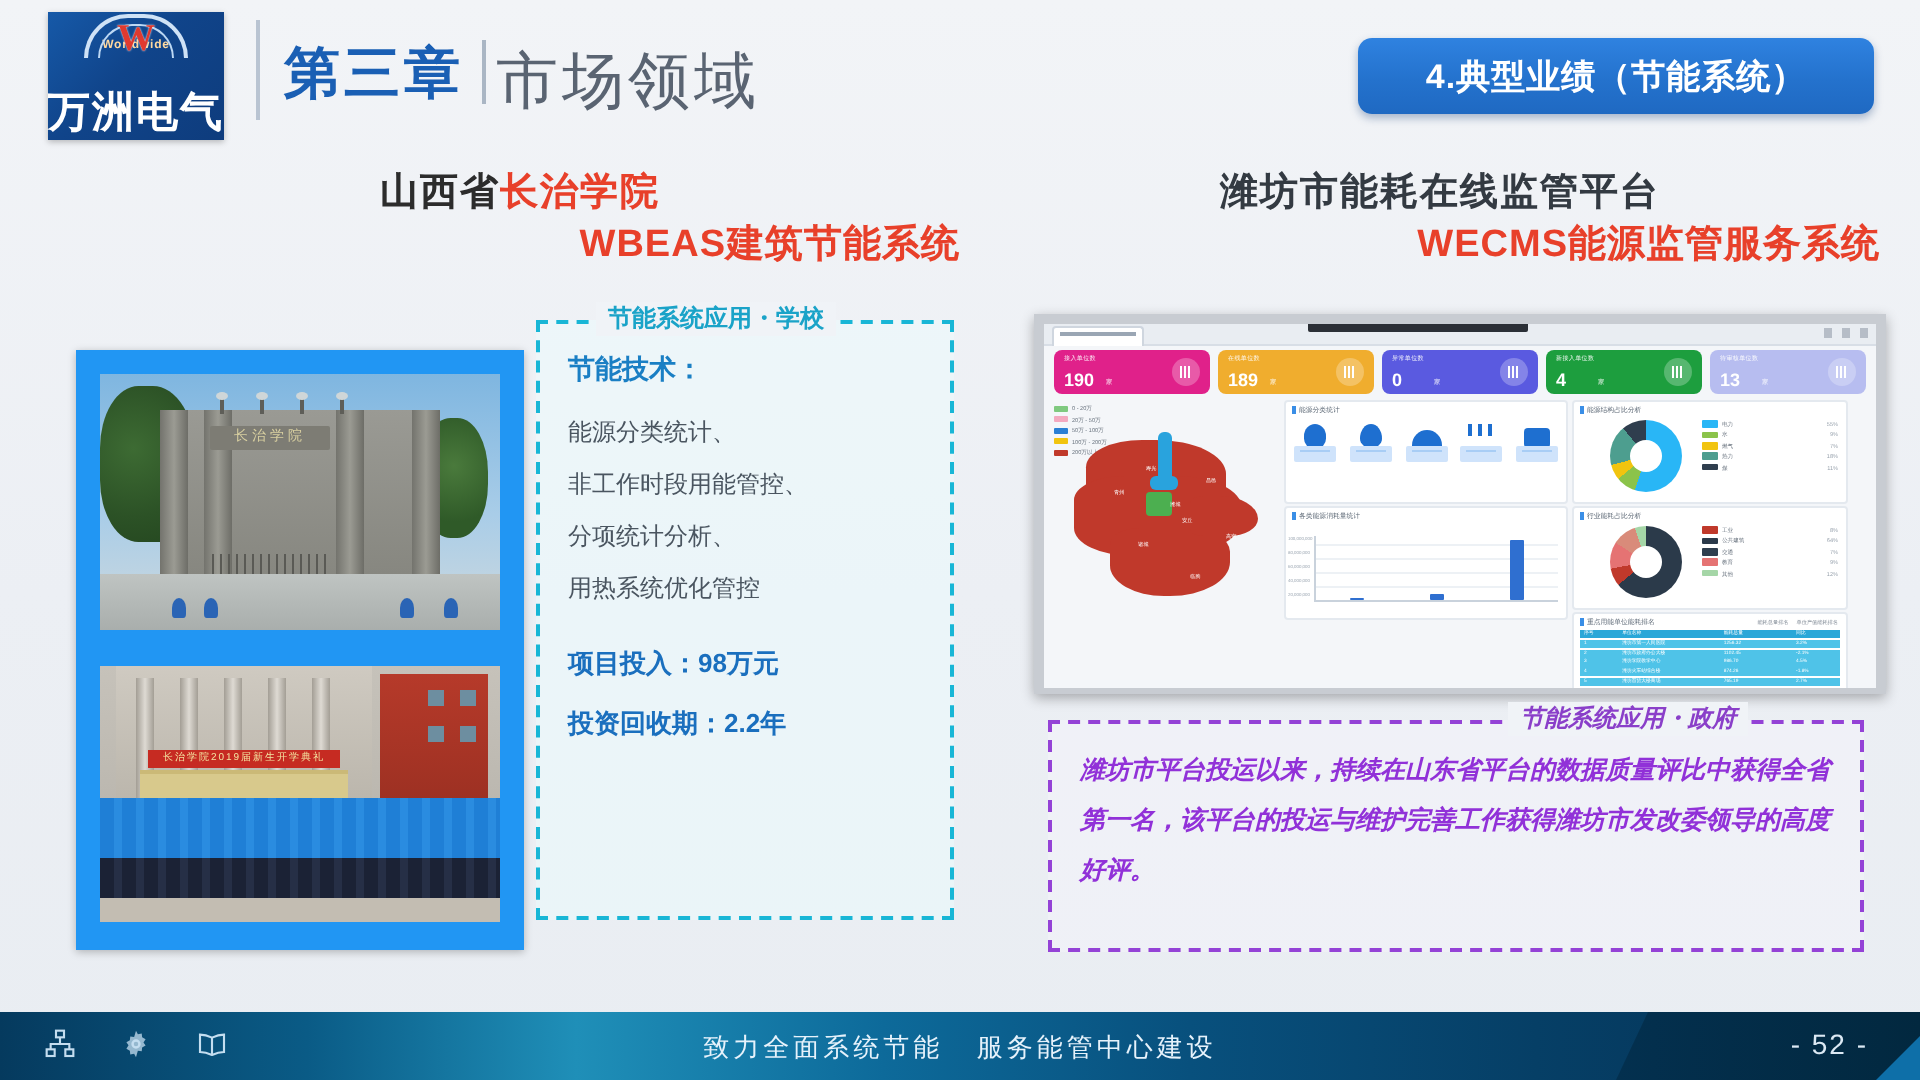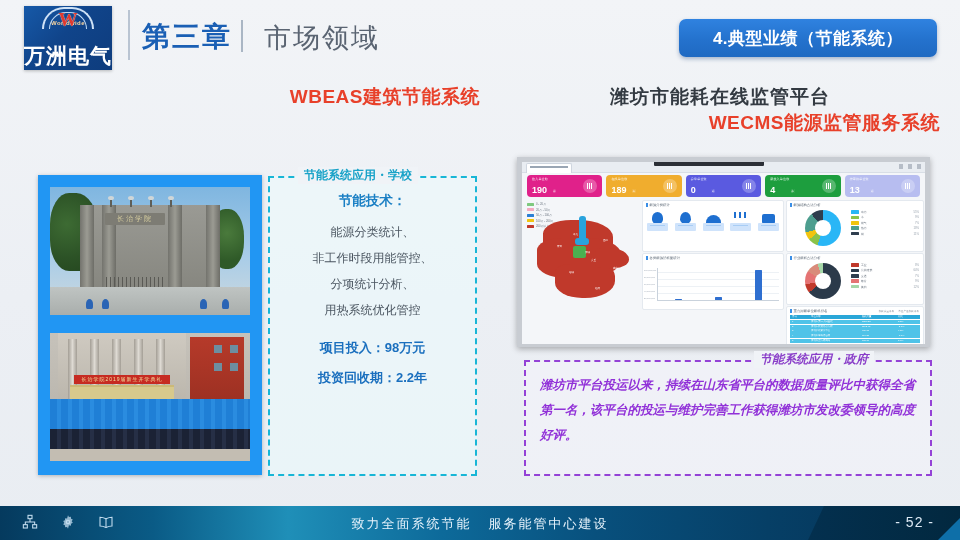--- a/index.html
+++ b/index.html
@@ -36,21 +36,21 @@
     position:absolute;left:0;right:0;top:2px;text-align:center;
     font-size:19px;font-weight:bold;color:#e03a2f;
     font-family:"Liberation Serif",serif;line-height:22px;
     text-shadow:0 0 1px #fff;
   }
   .logo-sub{font-size:6px;color:#ffd9a0;letter-spacing:.4px;margin-top:1px;font-weight:bold;}
   .logo-cn{font-size:21px;color:#fff;font-weight:bold;letter-spacing:1px;margin-top:16px;}
   .hdr-div{position:absolute;left:128px;top:10px;width:2px;height:50px;background:#b9c4d2;}
   .hdr-ch{position:absolute;left:142px;top:18px;font-size:28px;font-weight:bold;color:#1a5fb4;letter-spacing:2px;}
   .hdr-bar2{position:absolute;left:241px;top:20px;width:2px;height:32px;background:#aab6c4;}
-  .hdr-sub{position:absolute;left:264px;top:20px;font-size:27px;color:#5a6472;letter-spacing:2px;font-family:Liberation Serif, serif;}
+  .hdr-sub{position:absolute;left:248px;top:20px;font-size:31px;color:#5a6472;letter-spacing:2px;font-family:Liberation Serif, serif;}
 
   .badge{
     position:absolute;right:23px;top:19px;height:38px;min-width:258px;
     background:linear-gradient(180deg,#2f82e0 0%,#2472cd 55%,#1f69c2 100%);
     border-radius:7px;
     display:flex;align-items:center;justify-content:center;
     color:#fff;font-size:17px;font-weight:bold;letter-spacing:.5px;
     box-shadow:0 2px 4px rgba(20,60,120,.35);
     padding:0 16px;box-sizing:border-box;
   }
@@ -106,41 +106,42 @@
   .cr-banner span{display:block;color:#f3e3a0;font-size:5px;line-height:9px;text-align:center;letter-spacing:1px;}
   .cr-stage{position:absolute;left:20px;top:52px;width:104px;height:16px;background:#d8c98c;border-top:2px solid #cbb977;}
   .cr-crowd{position:absolute;left:0;right:0;top:66px;height:34px;background:
      repeating-linear-gradient(90deg,#1f7fd6 0 7px,#2a8ce0 7px 11px);}
   .cr-legs{position:absolute;left:0;right:0;top:96px;height:22px;background:
      repeating-linear-gradient(90deg,#1b2235 0 7px,#262f46 7px 11px);}
   .cr-floor{position:absolute;left:0;right:0;bottom:0;height:12px;background:#c3bdb2;}
 
   
   .dash-box{position:absolute;border:2px dashed #18b6d6;background:rgba(236,252,255,.45);}
-  #left-info{left:268px;top:176px;width:205px;height:296px;text-align:center;}
+  #left-info{left:268px;top:160px;width:205px;height:296px;}
   .dash-caption{
     position:absolute;top:-11px;background:#f0f3f7;padding:0 6px;
     font-size:12px;font-weight:bold;color:#1aa3c8;white-space:nowrap;
   }
   #left-info .dash-caption{left:28px;}
   .info-body{padding:14px 14px 0 14px;}
   .info-h{font-size:13.5px;font-weight:bold;color:#1a7fc4;margin-bottom:9px;}
   .info-li{font-size:12px;color:#4a5560;line-height:26px;}
   .info-kv{font-size:13px;font-weight:bold;color:#1a6fbe;line-height:30px;}
 
   
   #right-info{left:524px;top:360px;width:404px;height:112px;border-color:#9442d6;background:rgba(250,245,255,.35);font-style:italic;}
   #right-info .dash-caption{right:56px;color:#8a3fc9;}
   .para{padding:11px 14px 0 14px;font-size:12.5px;font-weight:bold;color:#9131d8;line-height:25px;}
 
   
   #dashboard{
     position:absolute;left:517px;top:157px;width:413px;height:190px;
     background:#c8ccd2;box-shadow:0 2px 6px rgba(0,0,0,.3);
     overflow:hidden;
+    padding-left:13px;
   }
   .db-inner{position:absolute;left:5px;top:5px;right:5px;bottom:3px;background:#f4f6f9;overflow:hidden;}
   .db-topbar{position:absolute;left:0;right:0;top:0;height:10px;background:#e9edf2;border-bottom:1px solid #d8dee6;}
   .db-tab{position:absolute;left:4px;top:1px;width:44px;height:9px;background:#fff;border:1px solid #cfd6df;border-bottom:none;border-radius:2px 2px 0 0;}
   .db-tab i{display:block;margin:2px 3px;height:2px;background:#9aa6b4;}
   .db-urlbar{position:absolute;left:132px;top:-5px;width:110px;height:9px;background:#2b2f36;border-radius:1px;}
   .db-winbtn{position:absolute;right:4px;top:2px;width:22px;height:5px;background:repeating-linear-gradient(90deg,#b6bdc7 0 4px,transparent 4px 9px);}
 
   .kpis{position:absolute;left:5px;right:5px;top:13px;height:22px;display:flex;gap:4px;}
   .kpi{flex:1;border-radius:4px;position:relative;overflow:hidden;display:flex;align-items:center;padding:0 4px;box-sizing:border-box;}
@@ -242,20 +243,23 @@
     <div class="logo-sub">Worldwide</div>
     <div class="logo-cn">万洲电气</div>
   </div>
   <div class="hdr-div"></div>
   <div class="hdr-ch">第三章</div>
   <div class="hdr-bar2"></div>
   <div class="hdr-sub">市场领域</div>
   <div class="badge">4.典型业绩（节能系统）</div>
 
   <div class="ttl" id="title-left">
+    <div class="l1">
+      <span class="blk">山西省</span><span class="red">长治学院</span>
+    </div>
     <div class="l2">WBEAS建筑节能系统</div>
   </div>
 
   <div class="ttl" id="title-right">
     <div class="l1 dk">潍坊市能耗在线监管平台</div>
     <div class="l2">WECMS能源监管服务系统</div>
   </div>
 
   <div class="photo-frame">
     <div class="photo" id="photo-campus">

